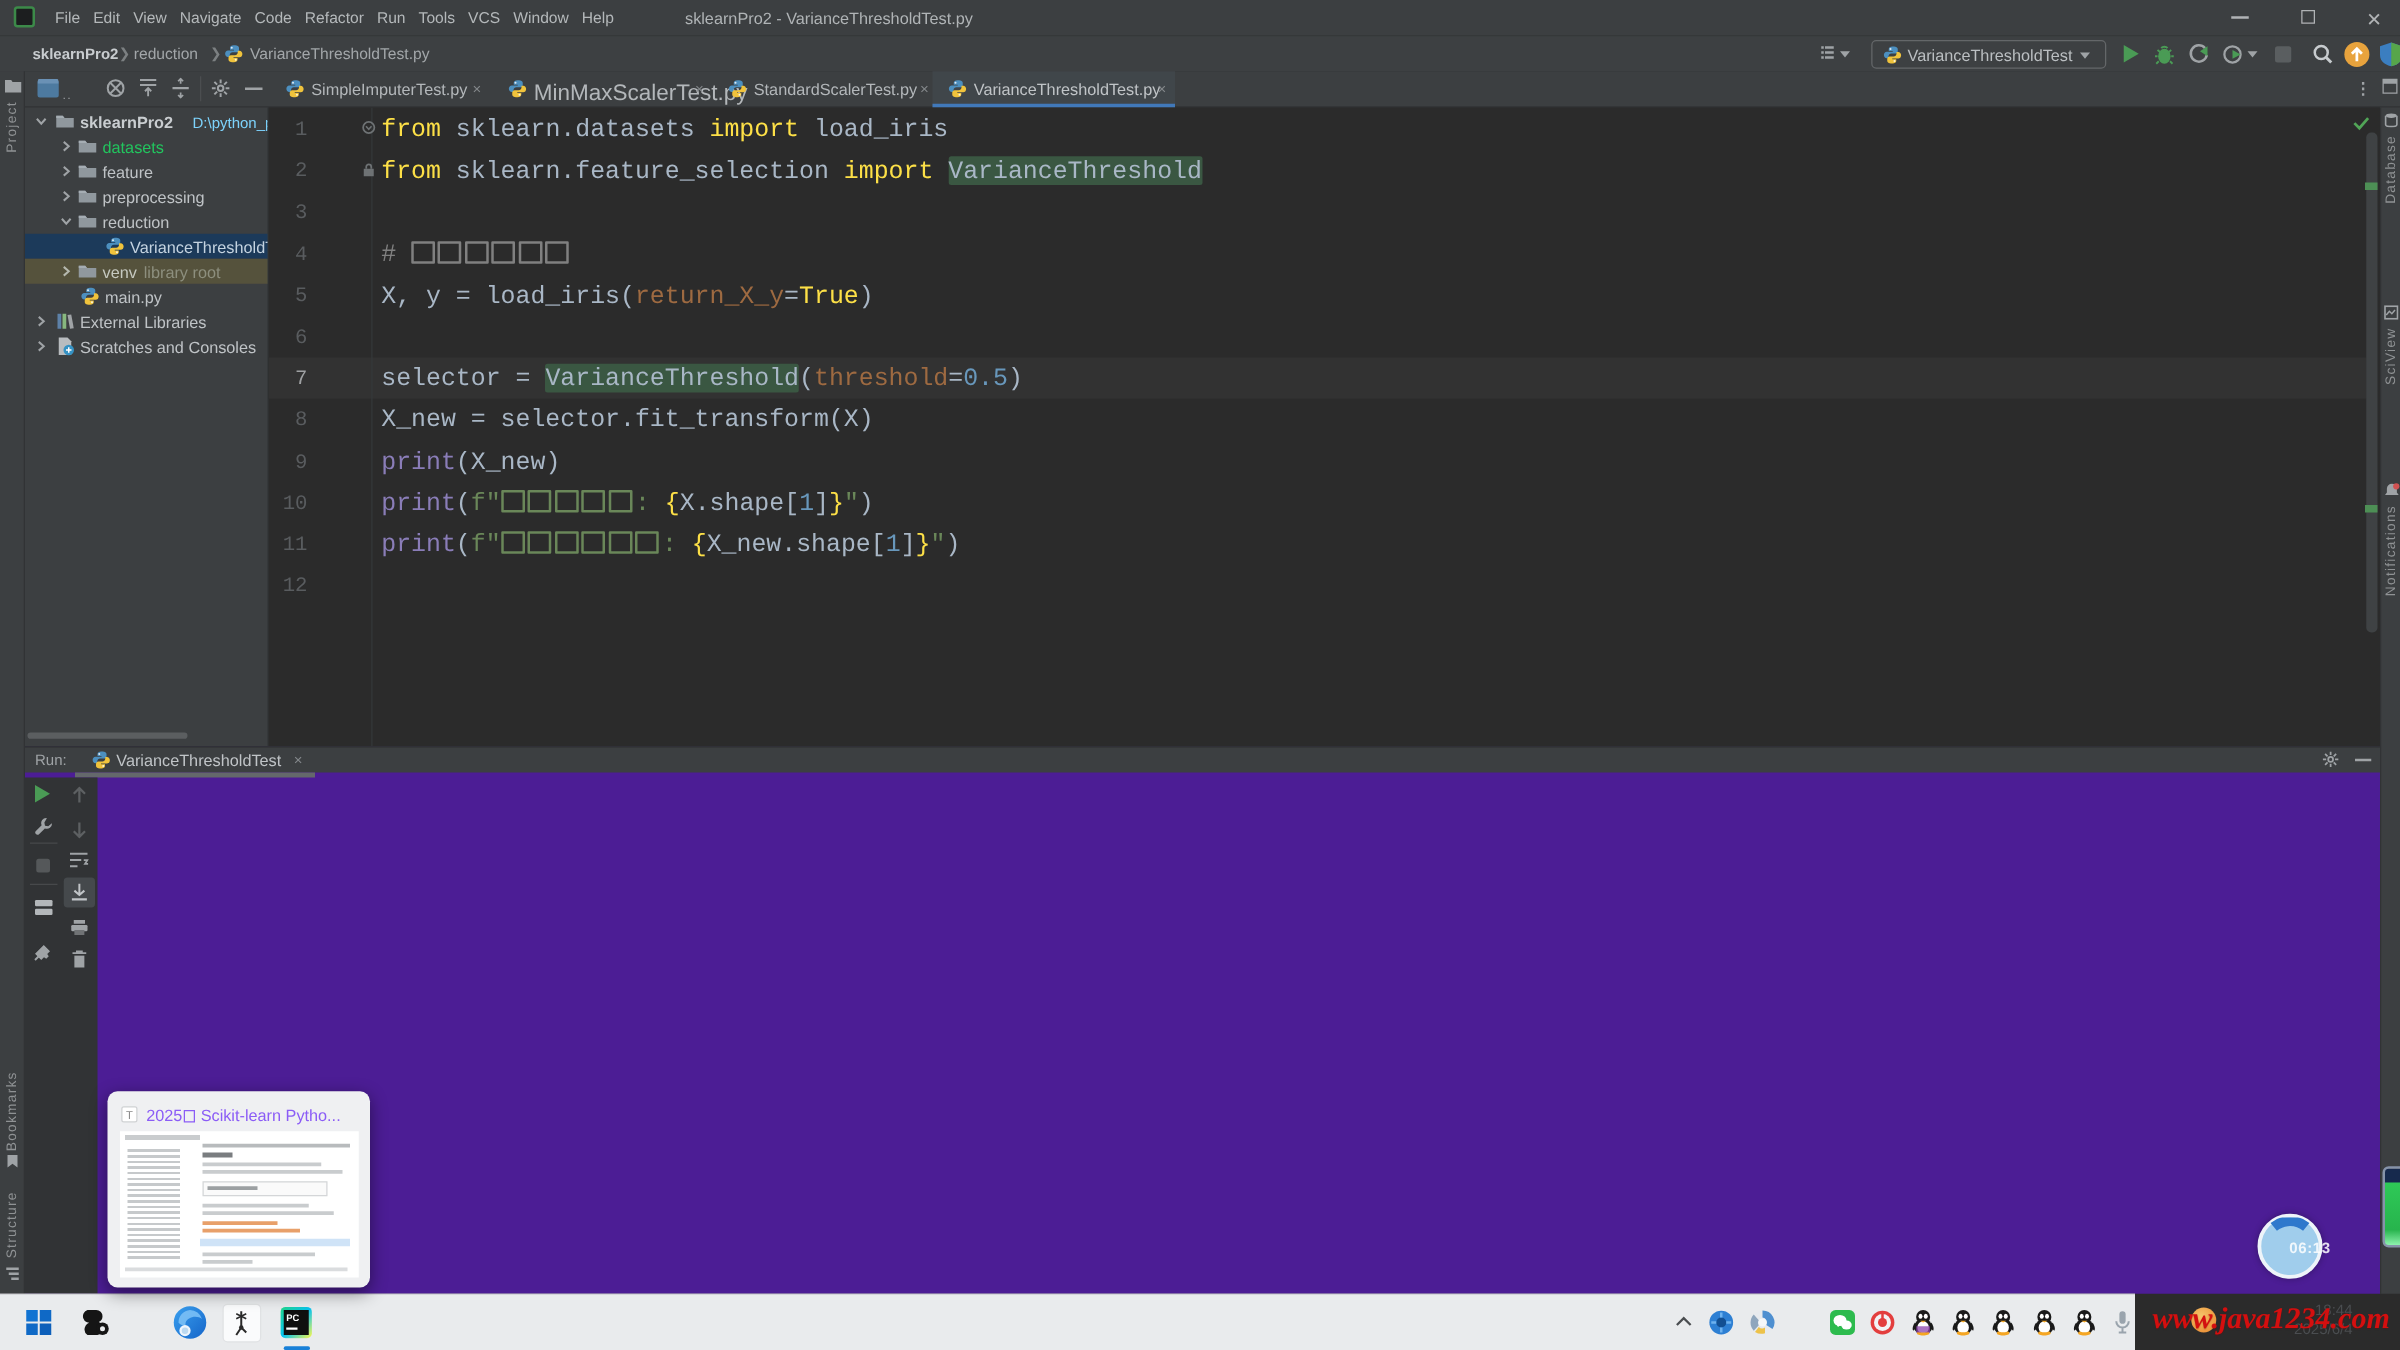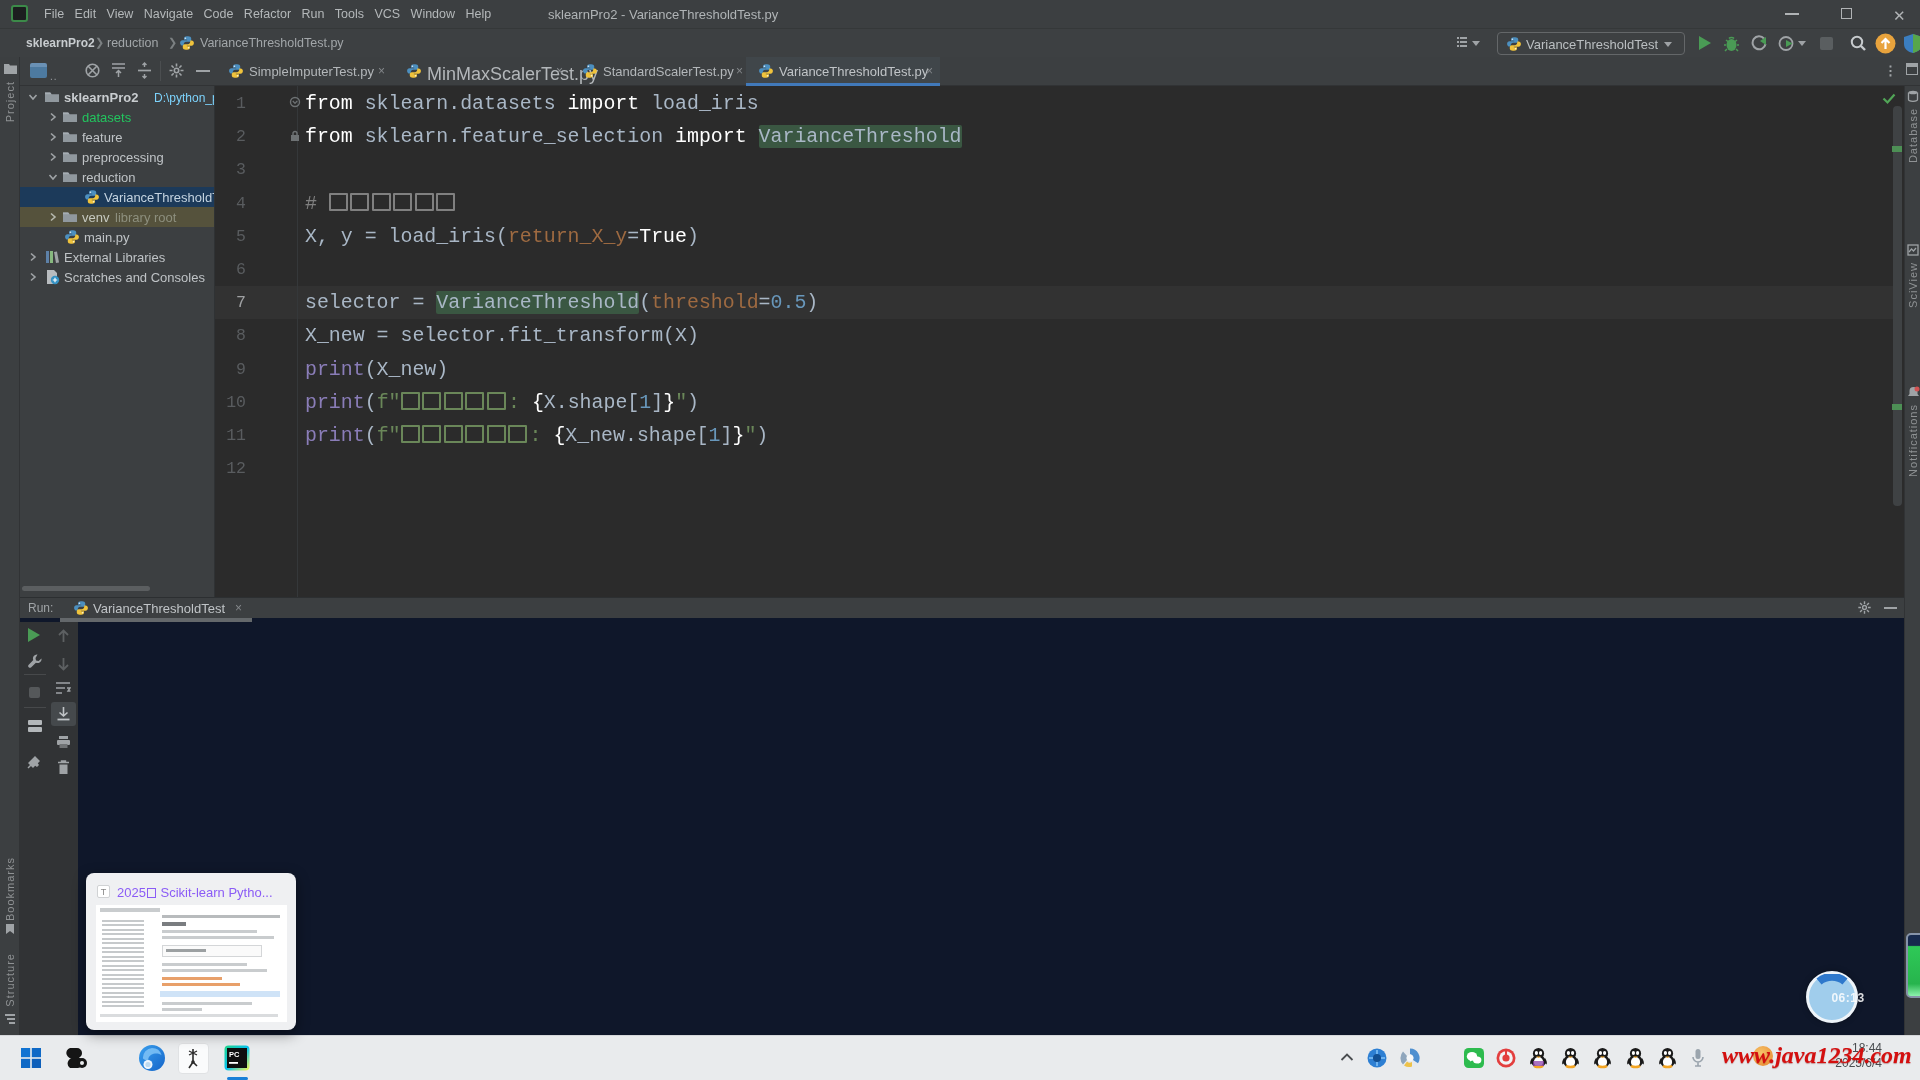--- a/index.html
+++ b/index.html
@@ -1,21 +1,21 @@
 <!DOCTYPE html>
 <html><head>
 <meta charset="utf-8">
 <style>
 *{margin:0;padding:0;box-sizing:border-box}
 html,body{width:1920px;height:1080px;overflow:hidden}
 body{background:#2b2b2b;font-family:"Liberation Sans",sans-serif;position:relative;color:#bbb}
 .ab{position:absolute}
 .mono{font-family:"Liberation Mono",monospace;white-space:pre}
 .ed{font-size:19.9px;line-height:33.2px;color:#a9b7c6}
-.kw{color:#ffffff}.st{color:#6a8759}.nu{color:#6897bb}.pa{color:#9e6a41}.bi{color:#8a7db8}.cm{color:#808080}
+.kw{color:#fde047}.st{color:#6a8759}.nu{color:#6897bb}.pa{color:#9e6a41}.bi{color:#8a7db8}.cm{color:#808080}
 .hl{background:#3a5742;border-radius:2px}
 .tf{display:inline-block;width:19px;height:18px;border:2px solid currentColor;border-radius:1px;vertical-align:-2px;margin-right:2.5px}
 .tfs{display:inline-block;width:9px;height:10px;border:1.3px solid currentColor;vertical-align:-1px;margin:0 1px}
 svg{display:block}
 .vtext{writing-mode:vertical-rl;transform:rotate(180deg);font-size:11px;color:#8f9294;letter-spacing:1px}
 </style>
 </head>
 <body>
 
 <div class="ab" id="titlebar" style="left:0;top:0;width:1920px;height:28px;background:#3c3f41">
@@ -328,21 +328,21 @@
       <path d="M2 8l2.5-3 2 2L9 4" fill="none" stroke="#9fa3a6" stroke-width="1.2"></path>
     </svg>
   <div class="ab vtext" style="left:2px;top:176px">SciView</div>
   <svg class="ab" style="left:2px;top:300px" width="13" height="13" viewBox="0 0 13 13">
       <path d="M6.5 1a4 4 0 0 0-4 4v3L1 10h11l-1.5-2V5a4 4 0 0 0-4-4z" fill="#9fa3a6"></path>
       <circle cx="10" cy="3" r="2.5" fill="#d25252"></circle>
     </svg>
   <div class="ab vtext" style="left:2px;top:318px">Notifications</div>
 </div>
 
-<div class="ab" id="runpanel" style="left:20px;top:597px;width:1884px;height:438px;background:#0f172a">
+<div class="ab" id="runpanel" style="left:20px;top:597px;width:1884px;height:438px;background:#4c1d95">
   <div class="ab" style="left:0;top:0;width:1884px;height:21px;background:#3c3f41;border-top:1px solid #2c2f31"></div>
   <div class="ab" style="left:8px;top:4px;font-size:12px;color:#9fa3a6">Run:</div>
   <svg class="ab" style="left:53px;top:3px" width="16" height="16">
       <use href="#pyico"></use>
     </svg>
   <div class="ab" style="left:73px;top:4px;font-size:13px;color:#c0c4c7">VarianceThresholdTest</div>
   <div class="ab" style="left:215px;top:4px;font-size:12px;color:#84888b">×</div>
   <div class="ab" style="left:40px;top:21px;width:192px;height:4px;background:#64686b"></div>
   <svg class="ab" style="left:1837px;top:3px" width="15" height="15" viewBox="0 0 17 17">
       <circle cx="8.5" cy="8.5" r="2.2" fill="none" stroke="#9fa3a6" stroke-width="1.6"></circle>
@@ -387,21 +387,21 @@
       <rect x="1" y="5" width="13" height="5" rx="1" fill="#9fa3a6"></rect>
       <rect x="3.5" y="9" width="8" height="4" fill="#707375"></rect>
     </svg>
   <svg class="ab" style="left:37px;top:163px" width="13" height="15" viewBox="0 0 13 15">
       <path d="M1 2.5h11M4.5 2.5V1h4v1.5" stroke="#9fa3a6" stroke-width="1.4" fill="none"></path>
       <rect x="2.5" y="4.5" width="8" height="9.5" fill="#9fa3a6"></rect>
     </svg>
 
 </div>
 
-<div class="ab" id="taskbar" style="left:0;top:1035px;width:1920px;height:45px;background:#e9ebed;border-top:1px solid #d5d7da">
+<div class="ab" id="taskbar" style="left:0;top:1035px;width:1708px;height:45px;background:#e9ebed;border-top:1px solid #d5d7da">
 
   <svg class="ab" style="left:20px;top:11px" width="22" height="22" viewBox="0 0 22 22">
       <rect x="1" y="1" width="9.2" height="9.2" fill="#1173d2"></rect>
       <rect x="11.8" y="1" width="9.2" height="9.2" fill="#0f69c6"></rect>
       <rect x="1" y="11.8" width="9.2" height="9.2" fill="#0f69c6"></rect>
       <rect x="11.8" y="11.8" width="9.2" height="9.2" fill="#0d5fba"></rect>
     </svg>
 
   <svg class="ab" style="left:66px;top:10px" width="24" height="24" viewBox="0 0 24 24">
       <path fill="#151515" d="M4 2h7a5 5 0 0 1 5 5 5 5 0 0 1-3 4.6A5.5 5.5 0 0 1 12 22H4a5.5 5.5 0 0 1 3.2-10A5 5 0 0 1 4 2z"></path>

